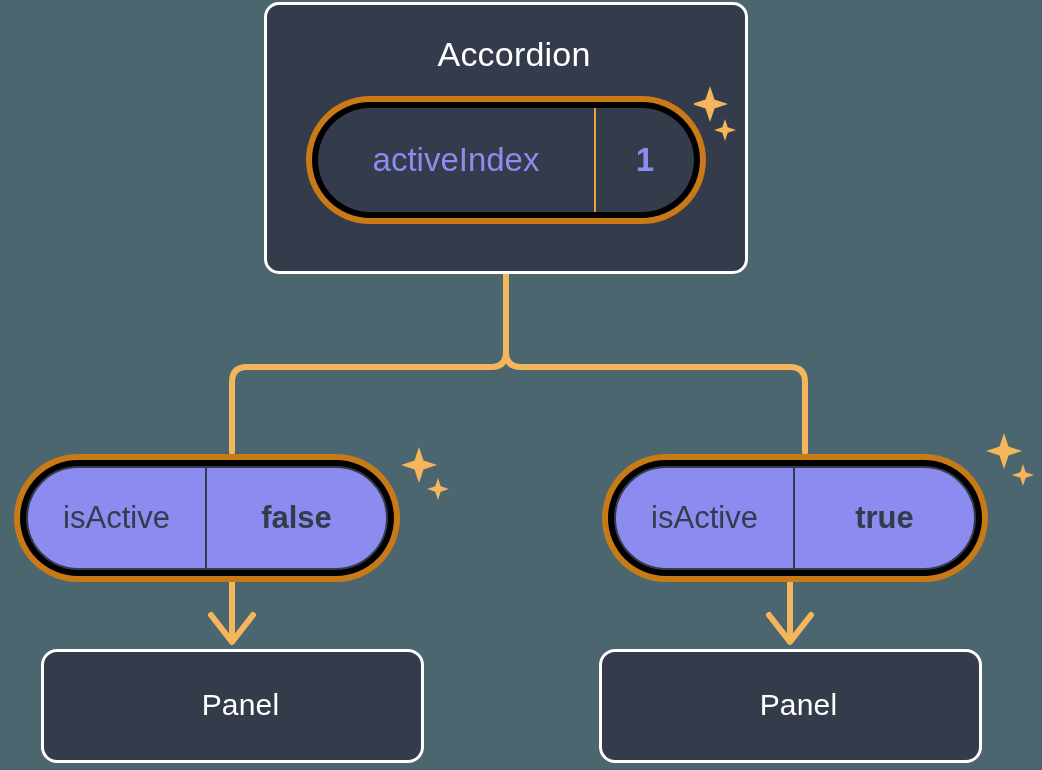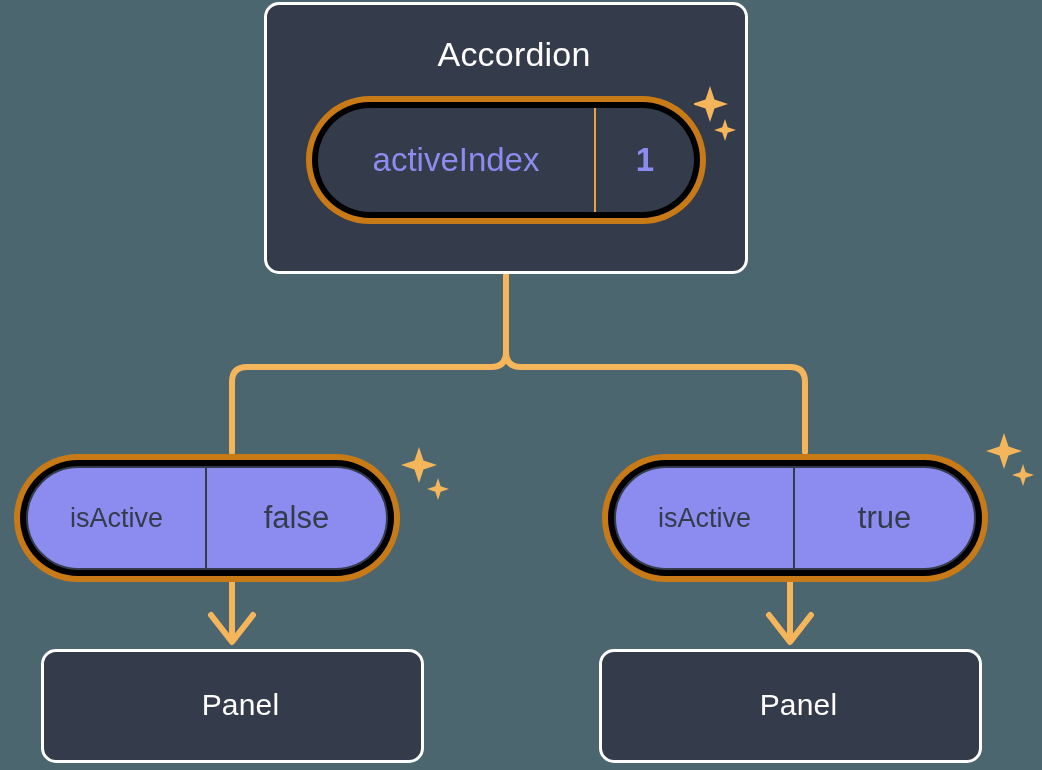--- a/index.html
+++ b/index.html
@@ -55,20 +55,21 @@
   }
   #accordion-box .comp-title {
     top: 30px;
     font-size: 34px;
   }
 
   .panel-box {
     top: 649px;
     width: 383px;
     height: 114px;
+    border-radius: 16px;
   }
   #panel-box-left  { left: 41px; }
   #panel-box-right { left: 599px; }
   .panel-box .comp-title {
     top: 36px;
     font-size: 30px;
   }
 
   
   .pill-outer {
@@ -135,28 +136,28 @@
   #pill-is-active-left  { left: 14px; }
   #pill-is-active-right { left: 602px; }
   .pill-state .pill-inner {
     background: #8c8cf0;
     border: 2px solid #343b4b;
   }
   .pill-state .pill-key {
     flex: 0 0 50%;
     border-right: 2px solid #343b4b;
     color: #343b4b;
-    font-size: 27px;
+    font-size: 31px;
     font-weight: 400;
   }
   .pill-state .pill-val {
     flex: 1 1 auto;
     color: #343b4b;
     font-size: 31px;
-    font-weight: 400;
+    font-weight: 700;
   }
 
   
   .sparkle {
     position: absolute;
     pointer-events: none;
   }
 </style>
 </head>
 <body>

